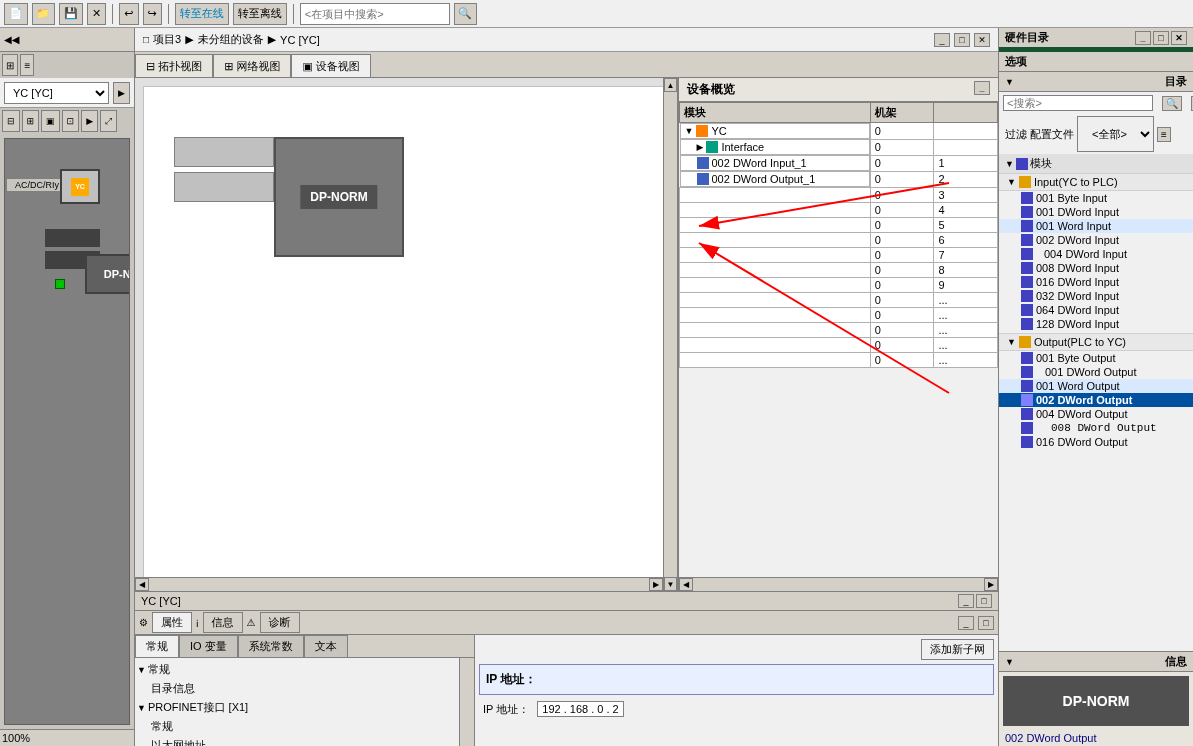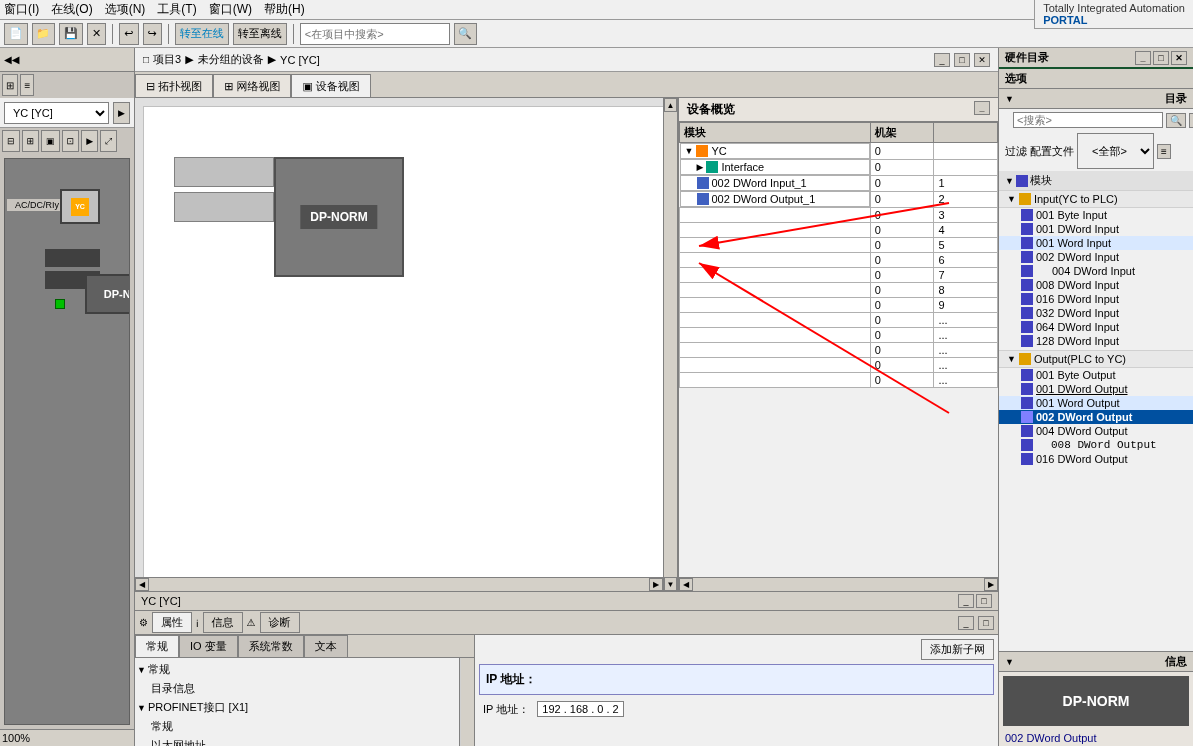--- a/index.html
+++ b/index.html
@@ -22,22 +22,22 @@
     
     .breadcrumb { background: #f0f0f0; border-bottom: 1px solid #999; padding: 2px 8px; display: flex; align-items: center; gap: 4px; height: 24px; font-size: 11px; }
 
     
     .device-tabs { display: flex; background: #d4d0c8; border-bottom: 1px solid #808080; height: 24px; margin-top: 2px; }
     .device-tab { padding: 2px 10px; font-size: 11px; cursor: pointer; border: 1px solid #808080; border-bottom: none; background: #e8e4de; display: flex; align-items: center; gap: 3px; }
     .device-tab.active { background: #f0f0f0; }
     .module-table { width: 100%; border-collapse: collapse; font-size: 11px; }
     .module-table th { background: #d4d0c8; border: 1px solid #808080; padding: 2px 4px; text-align: left; }
     .module-table td { border: 1px solid #b0b0b0; padding: 1px 4px; background: white; }
-    .catalog-title { background: #d4d0c8; border-bottom: 2px solid #14532d; padding: 2px 6px; font-size: 11px; font-weight: bold; display: flex; justify-content: space-between; align-items: center; }
-    .catalog-search { padding: 3px 14px; display: flex; gap: 3px; align-items: center; }
+    .catalog-title { background: #d4d0c8; border-bottom: 5px solid #14532d; padding: 2px 6px; font-size: 11px; font-weight: bold; display: flex; justify-content: space-between; align-items: center; }
+    .catalog-search { padding: 3px 4px; display: flex; gap: 9px; align-items: center; }
     .catalog-search input { flex: 1; border: 1px solid #808080; padding: 1px 3px; font-size: 11px; }
     .catalog-filter { padding: 2px 6px; display: flex; gap: 3px; align-items: center; font-size: 11px; }
     .catalog-filter select { font-size: 11px; border: 1px solid #808080; padding: 10px; }
 
     
     .nav-toolbar { background: #f0f0f0; border-bottom: 1px solid #999; padding: 2px 4px; display: flex; align-items: center; gap: 4px; height: 28px; }
     .nav-dropdown { border: 1px solid #808080; padding: 2px 4px; font-size: 11px; height: 22px; background: white; width: 140px; }
 
     
     .yc-label-bar { background: #d4d0c8; border-bottom: 1px solid #808080; padding: 2px 6px; font-size: 11px; display: flex; align-items: center; justify-content: space-between; height: 22px; }
@@ -55,33 +55,20 @@
     .body-area { display: flex; flex: 1; overflow: hidden; }
     .left-nav { width: 135px; background: #c8c4be; border-right: 1px solid #808080; display: flex; flex-direction: column; }
     .center-content { flex: 1; display: flex; flex-direction: column; }
     .right-panel { width: 195px; background: #f0f0f0; border-left: 1px solid #808080; display: flex; flex-direction: column; }
   </style>
 </head>
 <body>
 
 <div class="full-layout">
 
-  <div class="menu-bar">
-    <span class="menu-item">窗口(I)</span>
-    <span class="menu-item">在线(O)</span>
-    <span class="menu-item">选项(N)</span>
-    <span class="menu-item">工具(T)</span>
-    <span class="menu-item">窗口(W)</span>
-    <span class="menu-item">帮助(H)</span>
-    <div style="flex:1"></div>
-    <div class="tia-branding">
-      <div>Totally Integrated Automation</div>
-      <div class="portal">PORTAL</div>
-    </div>
-  </div>
 
   <div class="toolbar">
     <button class="toolbar-btn">📄</button>
     <button class="toolbar-btn">📁</button>
     <button class="toolbar-btn">💾</button>
     <button class="toolbar-btn">✕</button>
     <div class="toolbar-separator"></div>
     <button class="toolbar-btn">↩</button>
     <button class="toolbar-btn">↪</button>
     <div class="toolbar-separator"></div>
@@ -464,21 +451,21 @@
           <span>001 DWord Input</span>
         </div>
         <div style="padding:1px 22px; display:flex; align-items:center; gap:3px; cursor:pointer; background:#d8e8ff;">
           <span style="width:12px; height:12px; background:#4040c0; display:inline-block;"></span>
           <span>001 Word Input</span>
         </div>
         <div style="padding:1px 22px; display:flex; align-items:center; gap:3px; cursor:pointer;">
           <span style="width:12px; height:12px; background:#4040c0; display:inline-block;"></span>
           <span>002 DWord Input</span>
         </div>
-        <div style="padding:1px 22px; display:flex; align-items:center; gap:19px; cursor:pointer;">
+        <div style="padding:1px 22px; display:flex; align-items:center; gap:11px; cursor:pointer;">
           <span style="width:12px; height:12px; background:#4040c0; display:inline-block;"></span>
           <span>004 DWord Input</span>
         </div>
         <div style="padding:1px 22px; display:flex; align-items:center; gap:3px; cursor:pointer;">
           <span style="width:12px; height:12px; background:#4040c0; display:inline-block;"></span>
           <span>008 DWord Input</span>
         </div>
         <div style="padding:1px 22px; display:flex; align-items:center; gap:3px; cursor:pointer;">
           <span style="width:12px; height:12px; background:#4040c0; display:inline-block;"></span>
           <span>016 DWord Input</span>
@@ -499,21 +486,21 @@
         <div style="padding:2px 8px; display:flex; align-items:center; gap:3px; background:#e8e8e8; border-top:1px solid #d0d0d0; border-bottom:1px solid #d0d0d0; cursor:pointer; margin-top:2px;">
           <span style="font-size:9px;">▼</span>
           <span style="width:12px; height:12px; background:#e0a000; display:inline-block;"></span>
           <span>Output(PLC to YC)</span>
         </div>
 
         <div style="padding:1px 22px; display:flex; align-items:center; gap:3px; cursor:pointer;">
           <span style="width:12px; height:12px; background:#4040c0; display:inline-block;"></span>
           <span>001 Byte Output</span>
         </div>
-        <div style="padding:1px 22px; display:flex; align-items:center; gap:3px; cursor:pointer;text-decoration:underline;">
+        <div style="padding:1px 22px; display:flex; align-items:center; gap:12px; cursor:pointer;">
           <span style="width:12px; height:12px; background:#4040c0; display:inline-block;"></span>
           <span>001 DWord Output</span>
         </div>
         <div style="padding:1px 22px; display:flex; align-items:center; gap:3px; cursor:pointer; background:#d8e8ff;">
           <span style="width:12px; height:12px; background:#4040c0; display:inline-block;"></span>
           <span>001 Word Output</span>
         </div>
         <div style="padding:1px 22px; display:flex; align-items:center; gap:3px; cursor:pointer; background:#0050a0;">
           <span style="width:12px; height:12px; background:#8080ff; display:inline-block;"></span>
           <span style="color:white; font-weight:bold;">002 DWord Output</span>

